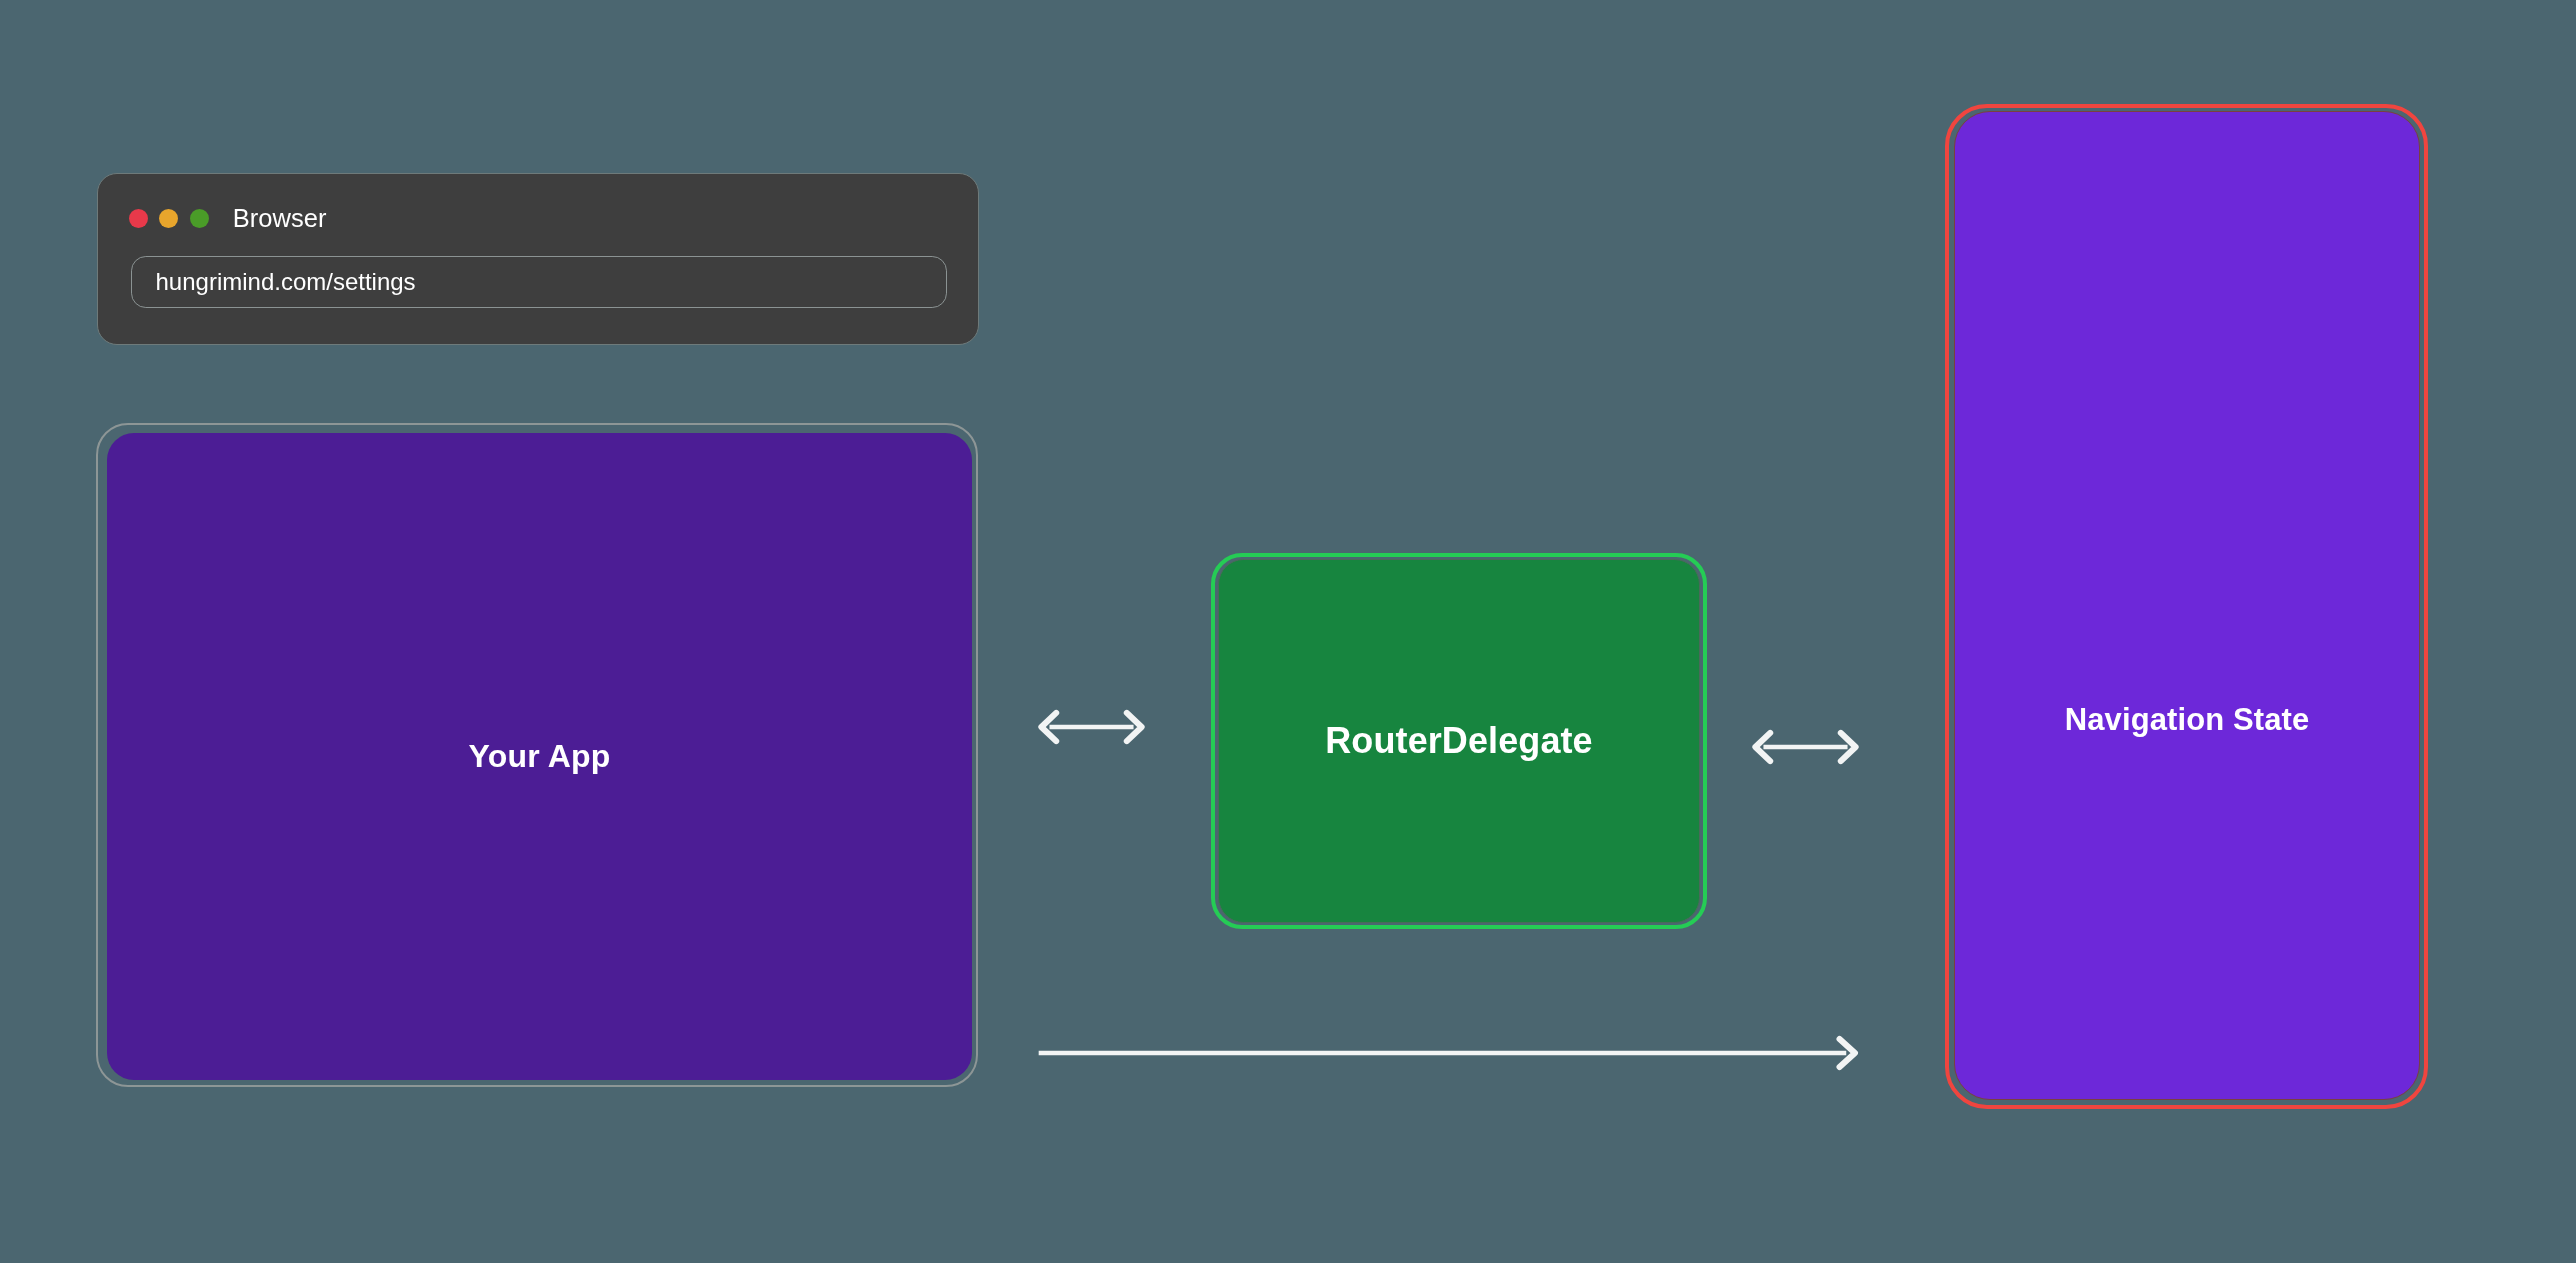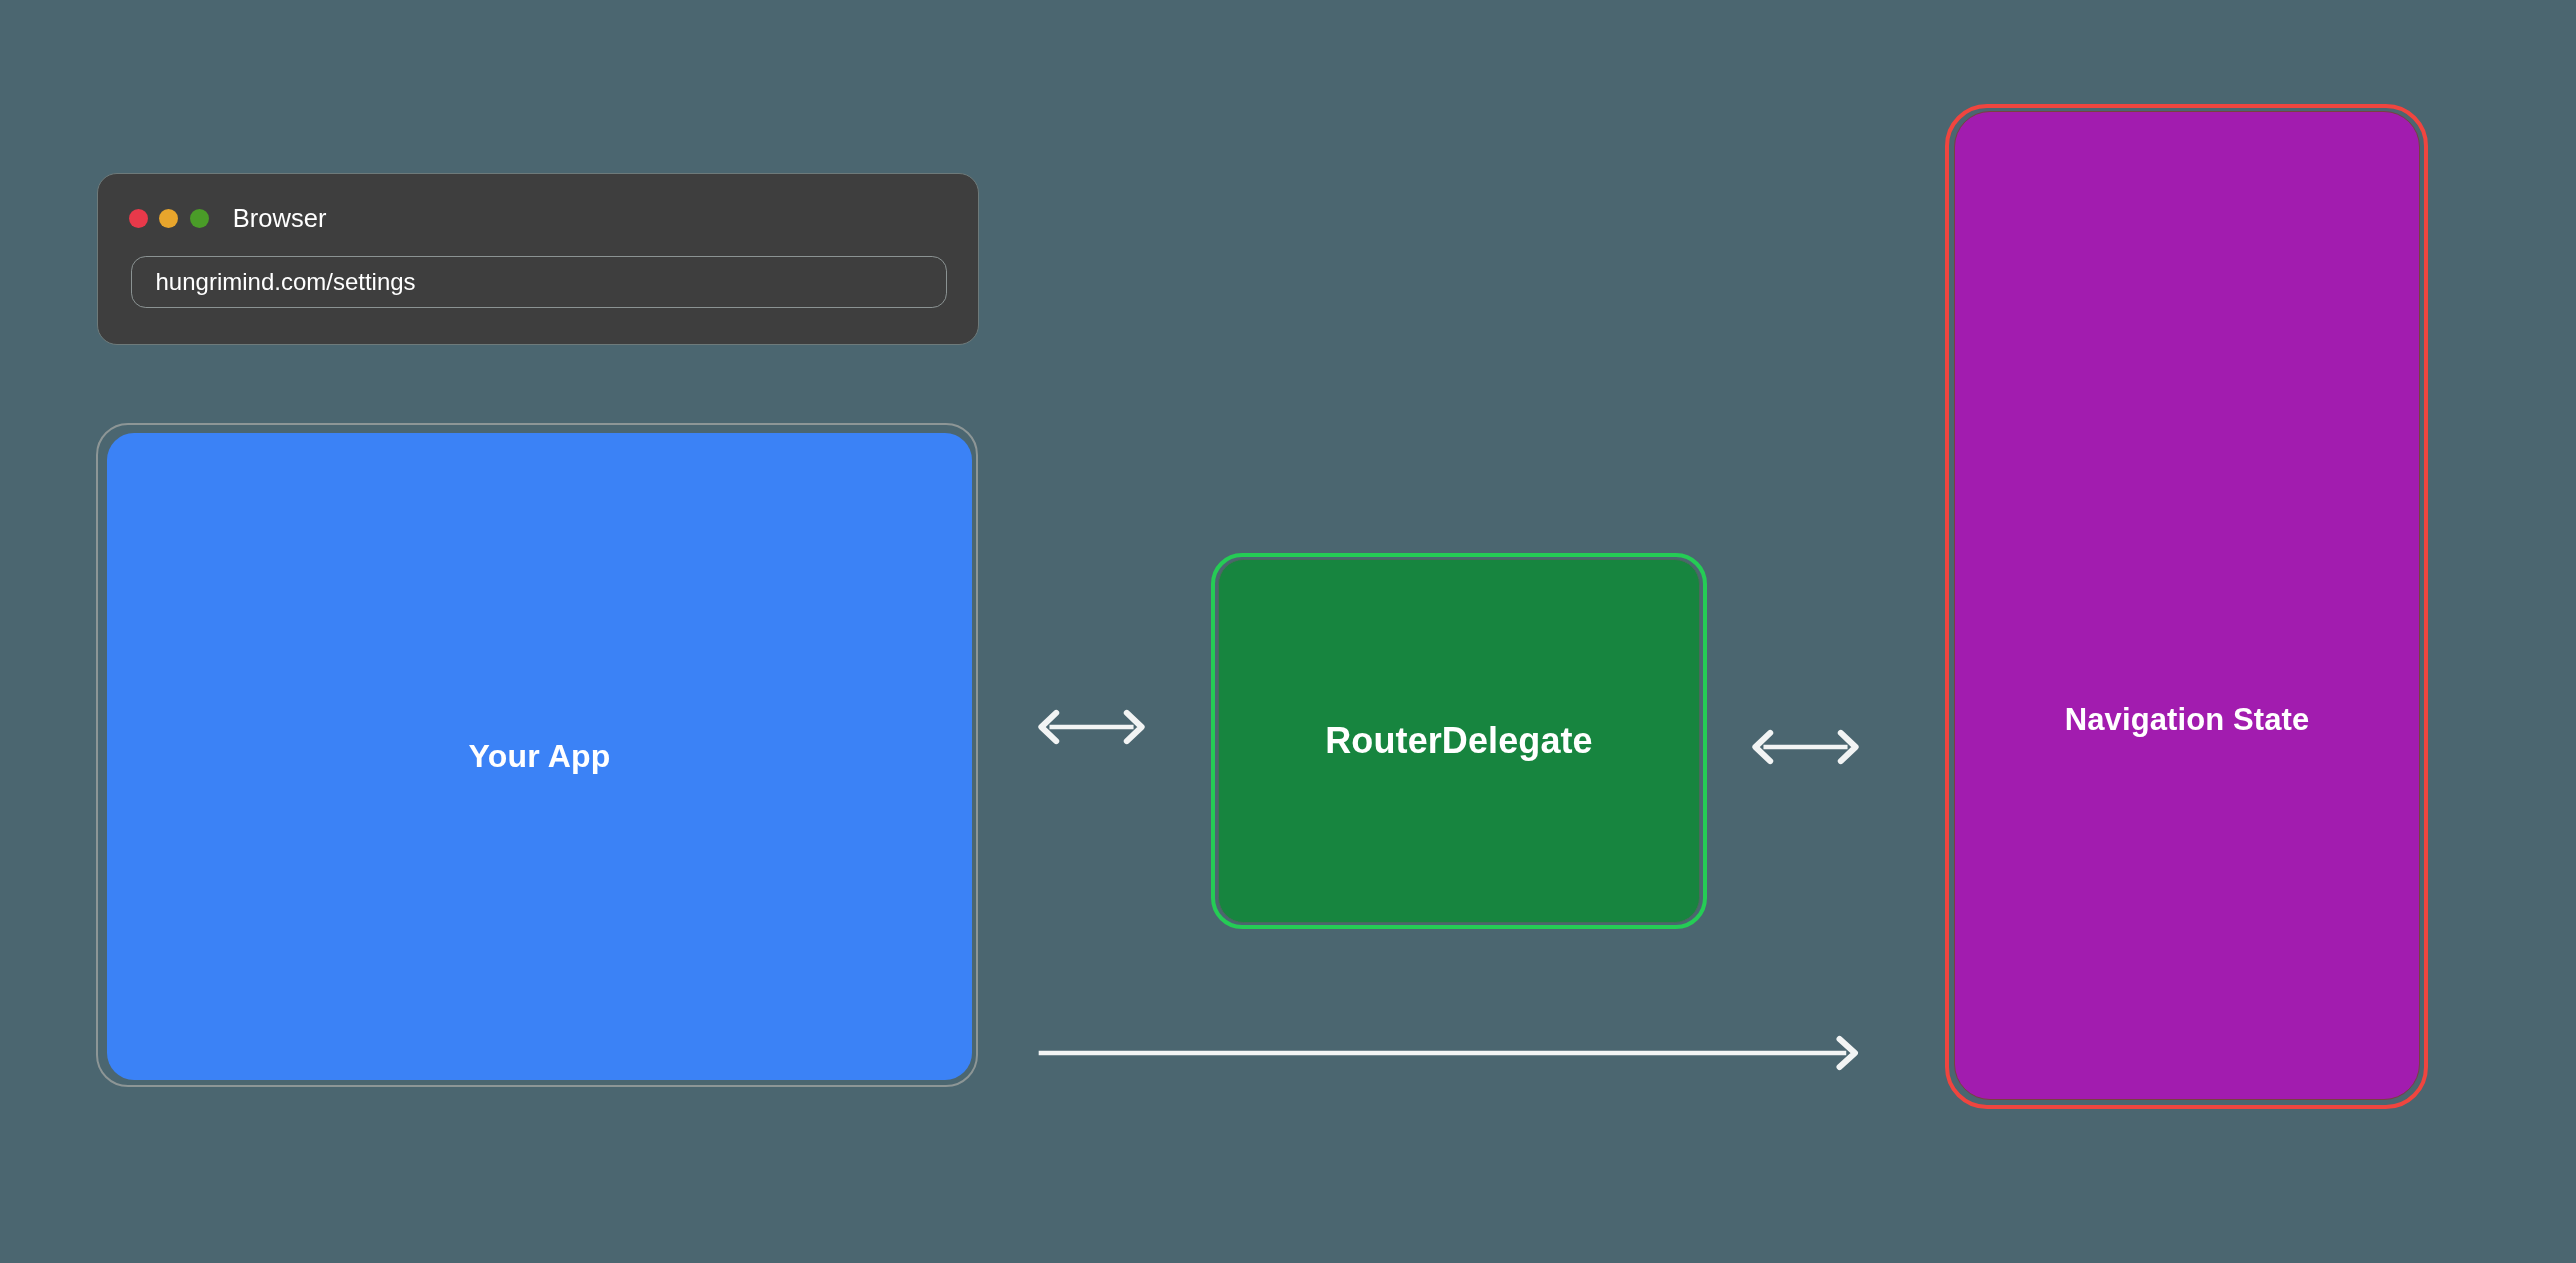--- a/index.html
+++ b/index.html
@@ -91,21 +91,21 @@
     left:96px; top:423px;
     width:882px; height:664px;
     border:2px solid #8d9696;
     border-radius:32px;
   }
 
   .app-panel {
     position:absolute;
     left:107px; top:433px;
     width:865px; height:647px;
-    background:#3b82f6;
+    background:#4c1d95;
     border-radius:27px;
     display:flex;
     align-items:center;
     justify-content:center;
   }
 
   .app-panel-label {
     color:#ffffff;
     font-size:32px;
     font-weight:bold;
@@ -146,21 +146,21 @@
     left:1945px; top:104px;
     width:483px; height:1005px;
     border:4.7px solid #f0453f;
     border-radius:42px;
   }
 
   .navstate-panel {
     position:absolute;
     left:1954px; top:111px;
     width:466px; height:989px;
-    background:#a21caf;
+    background:#6d28d9;
     border-radius:36px;
     border:1.3px solid #7a4040;
   }
 
   .navstate-label {
     position:absolute;
     left:0; right:0;
     top:590px;
     text-align:center;
     color:#ffffff;

